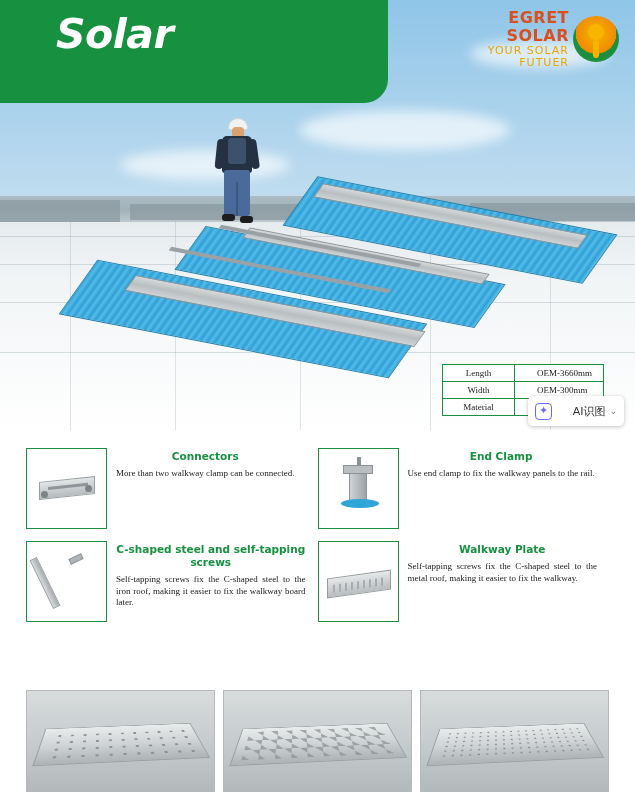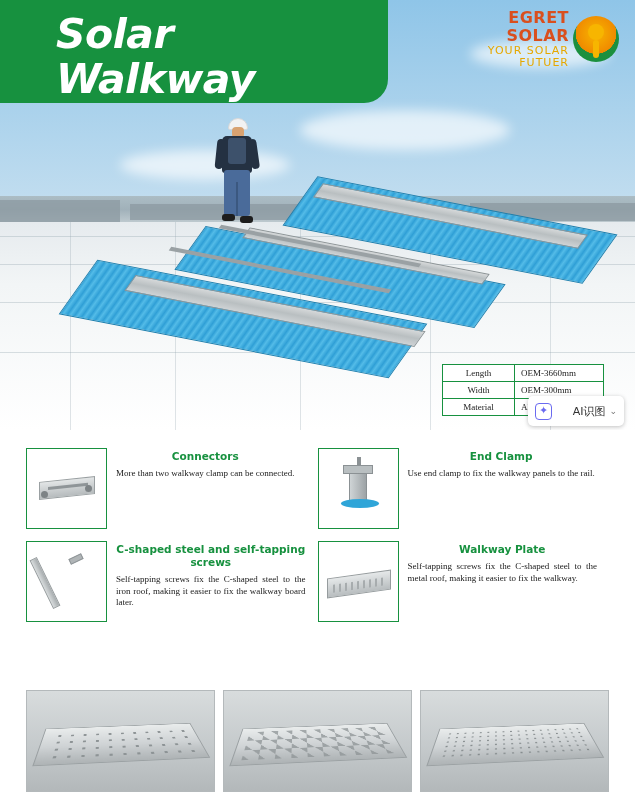--- a/index.html
+++ b/index.html
@@ -239,21 +239,21 @@
   .spec-table {
     position: absolute;
     left: 442px; top: 364px;
     width: 162px;
     border: 1px solid #17913f;
     background: rgba(255,255,255,0.92);
     z-index: 8;
     font-size: 9px;
     color: #1a1a1a;
   }
-  .spec-row { display: flex; border-bottom: 1px solid #17913f; }
+  .spec-row { display: flex; border-bottom: 1px solid #17913f; gap: 16px; }
   .spec-row:last-child { border-bottom: none; }
   .spec-key {
     width: 72px;
     padding: 3px 4px;
     text-align: center;
     border-right: 1px solid #17913f;
   }
   .spec-val { flex: 1; padding: 3px 6px; }
 
   
@@ -487,21 +487,20 @@
     <div class="vest"></div>
     <div class="legs"></div>
     <div class="leg-split"></div>
     <div class="shoe-l"></div>
     <div class="shoe-r"></div>
   </div>
 
   <div class="title-banner">
     <h1>
       <span>Solar</span><br>
-      <span>Walkway</span>
     </h1>
   </div>
 
   <div class="logo">
     <div class="logo-text">
       <div class="logo-name">EGRET SOLAR</div>
       <div class="logo-sub">YOUR SOLAR FUTUER</div>
     </div>
     <div class="logo-mark"></div>
   </div>

